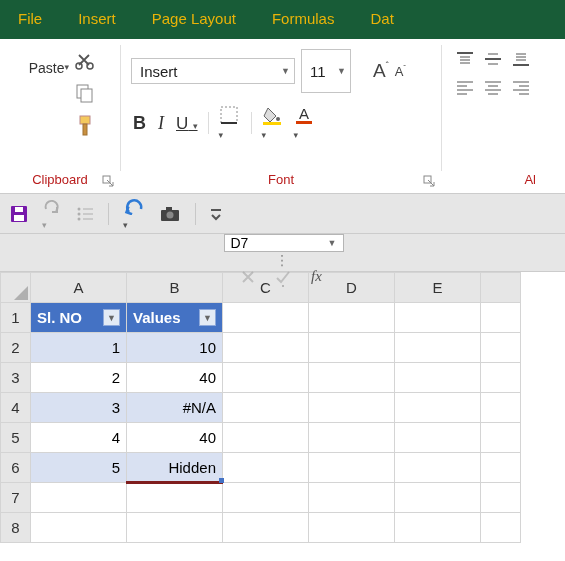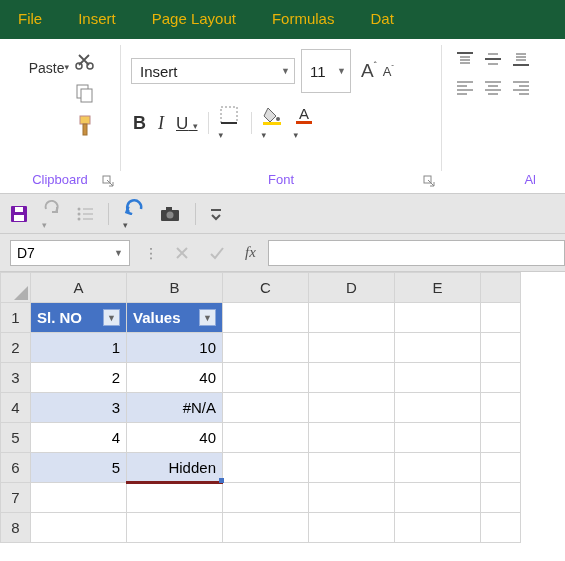--- a/index.html
+++ b/index.html
@@ -6,51 +6,51 @@
   body { font-family: "Segoe UI", Arial, sans-serif; font-size: 14px; background: #fff; overflow: hidden; width: 565px; height: 561px; }
   
   .tabs { display: flex; background: #185c37; height: 39px; }
   .tab { color: #eab308; padding: 10px 18px 0 18px; font-size: 15px; height: 39px; cursor: pointer; }
   .tab.active { background: #fff; color: #217346; font-weight: 400; border-top:1px solid #185c37; }
   
   .ribbon { display: flex; background: #fff; border-bottom: 1px solid #ccc; height: 155px; }
   .group { display: flex; flex-direction: column; align-items: center; padding: 4px 6px 2px 6px; position: relative; }
   .group-sep { width: 1px; background: #e0e0e0; margin: 6px 0 22px 0; }
   .group-label-wrap { display: flex; align-items: center; gap: 6px; justify-content: center; height: 24px; width: 100%; position: absolute; bottom: 2px; left:0; right:0;}
-  .group-label { color: #8b5cf6; font-size: 13px; }
+  .group-label { color: #b91c1c; font-size: 13px; }
   .dialog-launch{ position:absolute; right:6px; bottom:6px; }
   
   .clipboard-body { display: flex; gap: 6px; align-items:flex-start; padding-top:4px;}
   .paste-btn { display: flex; flex-direction: row; align-items: center; width: 44px; cursor:pointer;}
   .paste-btn svg{ display:block;}
   .paste-lbl{ font-size:14px; color:#333; margin-top:2px;}
   .tiny-col{ display:flex; flex-direction:column; gap:12px; padding-top:4px;}
   
   .font-top{ display:flex; gap:6px; align-items:center; padding:6px 4px 0 4px;}
   .font-name{ border:1px solid #c5c5c5; background:#fff; display:flex; align-items:center; justify-content:space-between; width:164px; height:26px; padding:0 4px 0 8px; font-size:15px; color:#222;}
   .font-size{ border:1px solid #c5c5c5; background:#fff; display:flex; align-items:center; justify-content:space-between; width:50px; height:44px; padding:0 4px 0 8px; font-size:15px; color:#222;}
   .drop-tri{ font-size:9px; color:#666;}
-  .font-grow{ display:flex; align-items:center; gap:6px; margin-left:4px;}
+  .font-grow{ display:flex; align-items:center; gap:6px; margin-left:16px;}
   .A-big{ font-size:19px; color:#444;}
   .A-small{ font-size:13px; color:#444;}
   
   .font-bot{ display:flex; gap:10px; align-items:center; padding:12px 4px 0 6px;}
   .biu{ display:flex; gap:12px; align-items:baseline; }
   .bold{ font-weight:bold; font-size:18px; color:#333;}
   .italic{ font-style:italic; font-size:18px; font-family:"Times New Roman",serif; color:#333;}
   .under{ text-decoration:underline; font-size:17px; color:#333;}
   .vsep{ width:1px; height:22px; background:#dcdcdc;}
   
   .align-body{ display:flex; flex-direction:column; gap:12px; padding:8px 0 0 8px;}
   .align-row{ display:flex; gap:10px;}
   
   .qat{ background:#e6e6e6; height:40px; display:flex; align-items:center; padding:0 10px; gap:14px; border-bottom:1px solid #ccc;}
   .qat-sep{ width:1px; height:22px; background:#c8c8c8;}
   
-  .namebar{ display:flex; align-items:center; height:38px; background:#e6e6e6; border-bottom:1px solid #ccc;}
+  .namebar{ display:flex; align-items:center; height:38px; background:#e6e6e6; border-bottom:1px solid #ccc;flex-direction:column;}
   .namebox{ background:#fff; border:1px solid #b5b5b5; width:120px; height:26px; margin:0 8px 0 10px; padding:0 6px; display:flex; align-items:center; justify-content:space-between; font-size:14px;}
   .dots{ color:#888; padding:0 6px; letter-spacing:1px;}
   .fx-btns{ display:flex; gap:20px; align-items:center; padding:0 12px 0 10px;}
   .fx{ font-style:italic; font-family:"Times New Roman", serif; font-size:15px; color:#555;}
   .fbar{ flex:1; background:#fff; border:1px solid #b5b5b5; height:26px; margin-right:0;}
   
   .grid{ border-collapse:collapse; table-layout:fixed;}
   .grid td, .grid th{ border:1px solid #d4d4d4; height:30px; font-size:15px; padding:0; }
   .corner{ width:30px; background:#e6e6e6; position:relative; border-right:1px solid #b5b5b5; border-bottom:1px solid #999;}
   .corner::after{ content:""; position:absolute; right:2px; bottom:2px; width:0; height:0; border-style:solid; border-width:0 0 14px 14px; border-color:transparent transparent #b0b0b0 transparent;}

